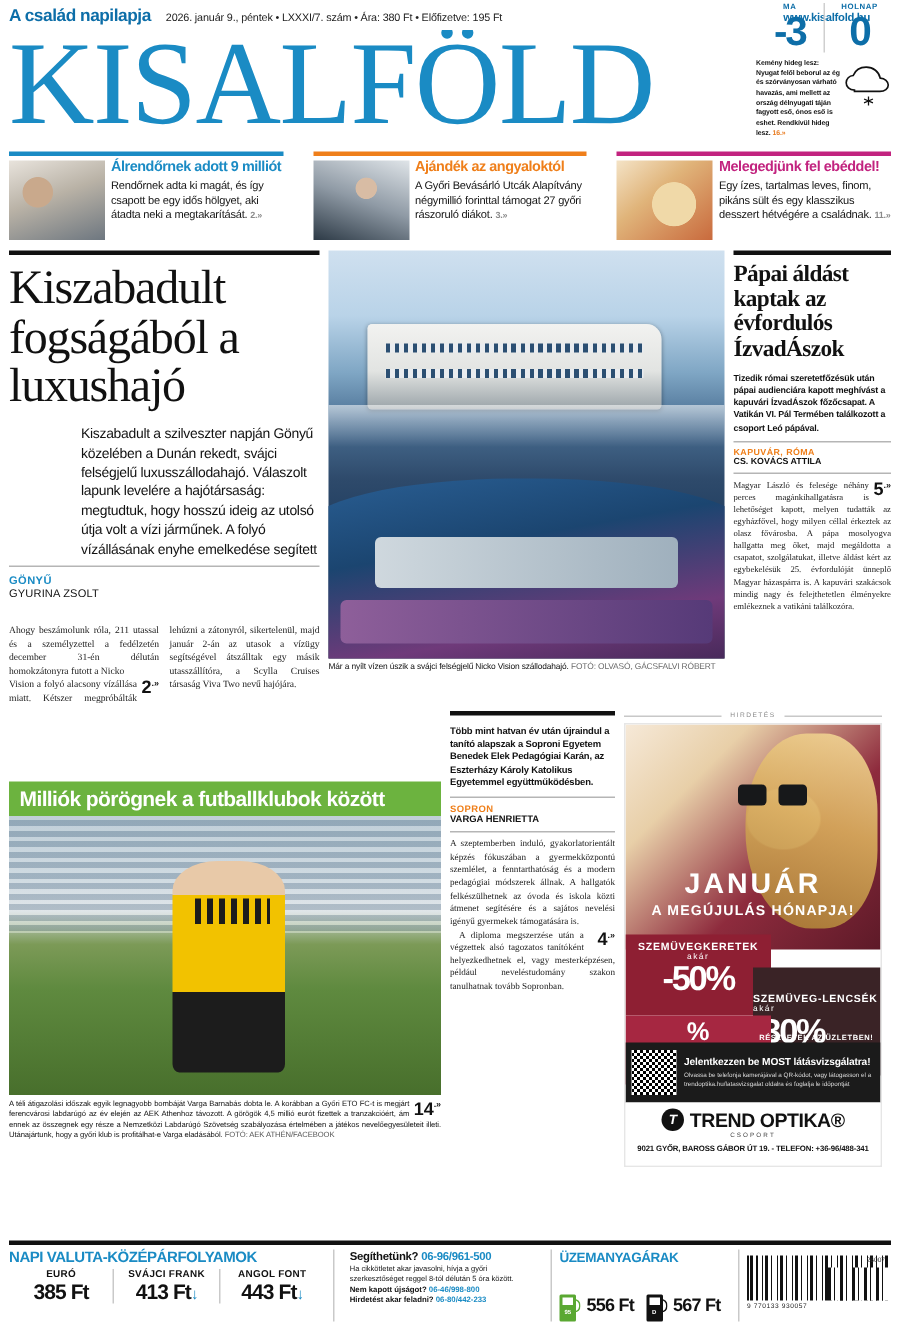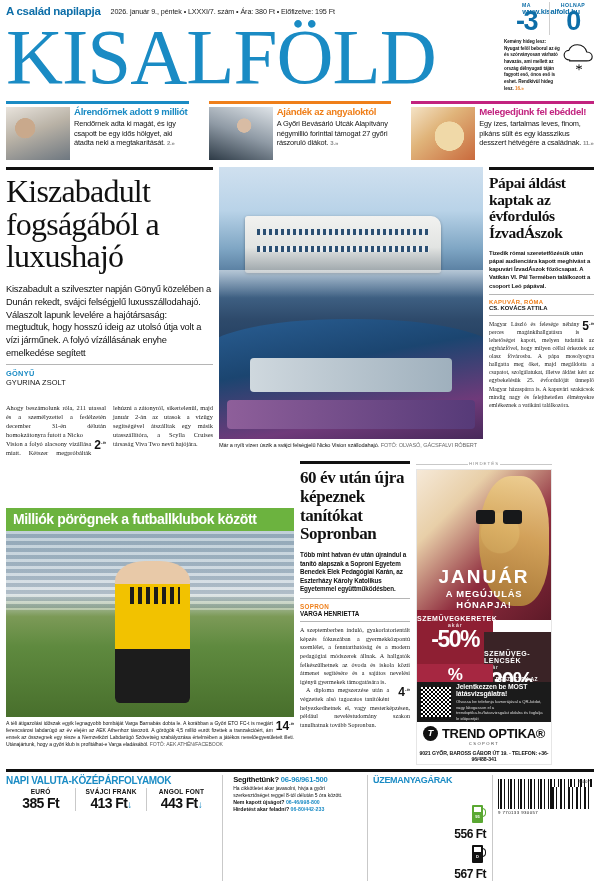--- a/index.html
+++ b/index.html
@@ -113,21 +113,21 @@
   .rule-thick { border-top: 3px solid #111; margin-bottom: 5px; }
   .rule-thin { border-top: 1px solid #b5b5b5; margin: 4px 0; }
 
   .lead-head {
     font-family: "Liberation Serif", serif;
     font-size: 32px; line-height: 1.02; color: #111;
     letter-spacing: -0.8px; font-weight: normal;
   }
   .lead-deck {
     font-size: 9.3px; line-height: 1.38; color: #111;
-    margin-top: 10px; letter-spacing: -0.2px;
+    margin-top: 10px; letter-spacing: -0.2px; margin-left: 48px;
   }
   .byline-place {
     font-size: 7.4px; font-weight: bold; color: #1a8bc4;
     letter-spacing: 0.3px; margin-top: 2px;
   }
   .byline-author {
     font-size: 7.4px; font-weight: normal; color: #111;
     letter-spacing: 0.1px; margin-bottom: 16px;
   }
   .body-cols {
@@ -407,21 +407,21 @@
 
   .f-help { width: 140px; border-left: 1px solid #c9c9c9; padding-left: 10px; }
   .f-help-t { font-size: 7.6px; font-weight: bold; color: #111; letter-spacing: -.2px; }
   .f-help-t .num { color: #1a8bc4; }
   .f-help-p { font-size: 5px; line-height: 1.33; color: #111; margin-top: 1px; }
   .f-help-l { font-size: 5.2px; font-weight: bold; color: #1a8bc4; margin-top: 1px; }
   .f-help-l .blk { color: #111; }
 
   .f-fuel { width: 120px; border-left: 1px solid #c9c9c9; padding-left: 5px; }
   .f-fuel-t { font-size: 9px; font-weight: bold; color: #1a8bc4; letter-spacing: -.3px; }
-  .f-fuel-row { display: flex; gap: 4px; margin-top: 20px; align-items: flex-end; flex-direction: column; }
+  .f-fuel-row { display: flex; gap: 4px; margin-top: 20px; align-items: flex-start; }
   .f-pump { width: 14px; height: 18px; position: relative; }
   .f-pump .body { position:absolute; left:0; top:0; width:11px; height:18px; border-radius:1px; }
   .f-pump .win { position:absolute; left:2px; top:2px; width:7px; height:5px; background:#fff; }
   .f-pump .lbl { position:absolute; left:2px; top:9px; width:7px; height:6px;
                  color:#fff; font-size:4px; font-weight:bold; text-align:center; }
   .f-pump .hose { position:absolute; left:10px; top:3px; width:4px; height:9px;
                   border:1.5px solid currentColor; border-left:0; border-radius:0 4px 4px 0; }
   .f-fuel-val { font-size: 12px; font-weight: bold; color: #111; letter-spacing: -.5px; }
 
   .f-bar { flex: 1; border-left: 1px solid #c9c9c9; padding-left: 5px; position: relative; }
@@ -581,34 +581,33 @@
       </div>
       <div class="fb-caption">
         <span class="pg-big"><span>14</span><sup>.»</sup></span>
         <span>A téli átigazolási időszak egyik legnagyobb bombáját Varga Barnabás dobta le. A korábban a Győri ETO FC-t is megjárt ferencvárosi labdarúgó az év elején az AEK Athenhoz távozott. A görögök 4,5 millió eurót fizettek a tranzakcióért, ám ennek az összegnek egy része a Nemzetközi Labdarúgó Szövetség szabályozása értelmében a játékos nevelőegyesületeit illeti. Utánajártunk, hogy a győri klub is profitálhat-e Varga eladásából.</span>
         <span class="credit">FOTÓ: AEK ATHÉN/FACEBOOK</span>
       </div>
     </div>
 
     <div style="width:110px;flex-shrink:0;">
       <div class="rule-thick"></div>
-      <h2 class="mid-head">60 év után újra képeznek tanítókat Sopronban</h2>
       <p class="mid-deck">Több mint hatvan év után újraindul a tanító alapszak a Soproni Egyetem Benedek Elek Pedagógiai Karán, az Eszterházy Károly Katolikus Egyetemmel együttműködésben.</p>
       <div class="rule-thin"></div>
       <div class="mid-place">SOPRON</div>
       <div class="mid-author">VARGA HENRIETTA</div>
       <div class="rule-thin"></div>
       <p class="mid-body">A szeptemberben induló, gyakorlatorientált képzés fókuszában a gyermekközpontú szemlélet, a fenntarthatóság és a modern pedagógiai módszerek állnak. A hallgatók felkészülhetnek az óvoda és iskola közti átmenet segítésére és a sajátos nevelési igényű gyermekek támogatására is.</p>
       <p class="mid-body" style="text-indent:6px;">
         <span class="pg-big"><span>4</span><sup>.»</sup></span>
         <span>A diploma megszerzése után a végzettek alsó tagozatos tanítóként helyezkedhetnek el, vagy mesterképzésen, például neveléstudomány szakon tanulhatnak tovább Sopronban.</span>
       </p>
     </div>
 
-    <div style="width:136px;flex-shrink:0;">
+    <div style="width:172px;flex-shrink:0;">
       <div class="ad-label">HIRDETÉS</div>
       <div class="ad-box">
         <div class="ad-hero">
           <div class="ad-hair"></div>
           <div class="ad-glasses"></div>
         </div>
         <div class="ad-jan">JANUÁR</div>
         <div class="ad-jansub">A MEGÚJULÁS HÓNAPJA!</div>
 
         <div class="ad-offers">

